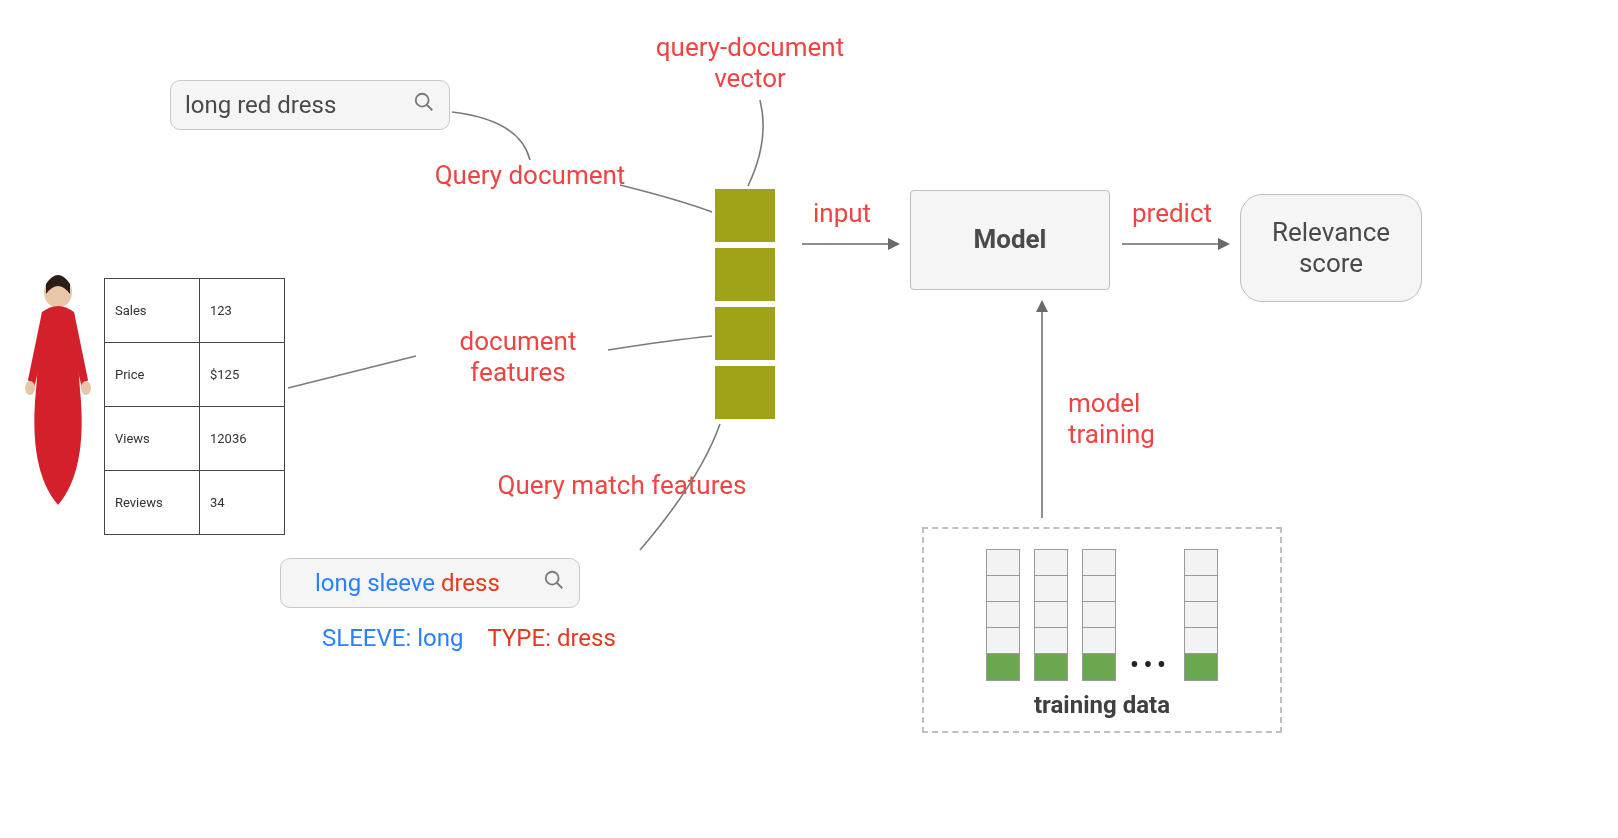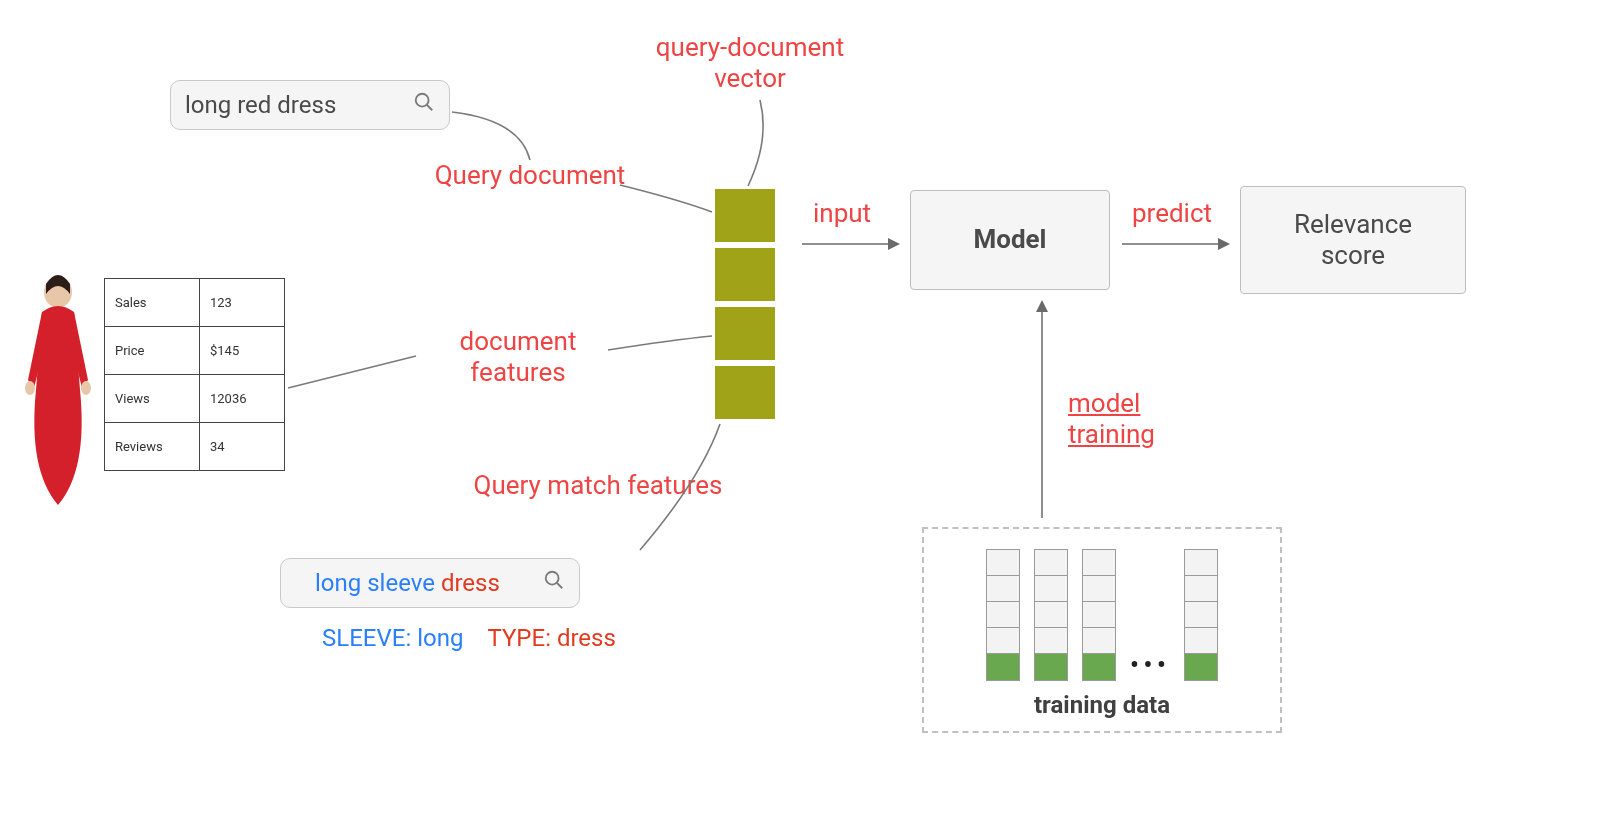--- a/index.html
+++ b/index.html
@@ -35,21 +35,21 @@
   }
   .arrow-h {
     stroke: #6a6a6a; fill: none; stroke-width: 1.5;
   }
   .arrow-head { fill: #6a6a6a; }
   .product-table {
     border: 1px solid #444; border-collapse: collapse;
     font-size: 13px; color: #333;
   }
   .product-table td {
-    border: 1px solid #444; padding: 16px 10px; margin-top: 44px;
+    border: 1px solid #444; padding: 24px 10px; margin-top: 44px;
   }
   .product-table td:first-child { width: 95px; }
   .product-table td:last-child { width: 85px; }
   .train-vec {
     display: flex; flex-direction: column; border: 1px solid #9a9a9a;
     width: 34px;
   }
   .train-cell { height: 26px; border-bottom: 1px solid #9a9a9a; background: #f3f3f3; }
   .train-cell:last-child { border-bottom: none; background: #6aa84f; }
   .training-panel {
@@ -96,29 +96,29 @@
 <div class="abs node-box" style="left:910px; top:190px; width:200px; height:100px; font-weight:700;">
   <span>Model</span>
 </div>
 
 <div class="abs label-text" style="left:1132px; top:198px;">predict</div>
 <svg class="abs" style="left:1120px; top:232px;" width="110" height="24">
   <line class="arrow-h" x1="2" y1="12" x2="98" y2="12"></line>
   <polygon class="arrow-head" points="98,6 110,12 98,18"></polygon>
 </svg>
 
-<div class="abs node-box" style="left:1240px; top:186px; width:226px; height:108px;">
+<div class="abs node-box" style="left:1240px; top:194px; width:182px; height:108px;border-radius:22px;">
   <span>Relevance score</span>
 </div>
 
 <svg class="abs" style="left:1030px; top:300px;" width="24" height="220">
   <line class="arrow-h" x1="12" y1="218" x2="12" y2="12"></line>
   <polygon class="arrow-head" points="6,12 12,0 18,12"></polygon>
 </svg>
-<div class="abs label-text" style="left:1068px; top:388px; width:130px; text-align:left;text-decoration:underline;">model training</div>
+<div class="abs label-text" style="left:1068px; top:388px; width:130px; text-align:left;">model training</div>
 
 <div class="abs training-panel" style="left:922px; top:527px; width:360px;">
   <div style="display:flex; align-items:flex-end; gap:14px; justify-content:center;">
     <div class="train-vec">
       <div class="train-cell"></div>
         <div class="train-cell"></div>
         <div class="train-cell"></div>
         <div class="train-cell"></div>
         <div class="train-cell"></div>
     </div>
@@ -159,36 +159,36 @@
 </svg>
 
 <table class="abs product-table" style="left:104px; top:278px;">
   <tbody>
     <tr>
       <td>Sales</td>
       <td>123</td>
     </tr>
     <tr>
       <td>Price</td>
-      <td>$145</td>
+      <td>$125</td>
     </tr>
     <tr>
       <td>Views</td>
       <td>12036</td>
     </tr>
     <tr>
       <td>Reviews</td>
       <td>34</td>
     </tr>
   </tbody>
 </table>
 
 <div class="abs label-text" style="left:418px; top:326px; width:200px;">document features</div>
 
-<div class="abs label-text" style="left:438px; top:470px; width:320px;text-align:center;">Query match features</div>
+<div class="abs label-text" style="left:462px; top:470px; width:320px;text-align:center;">Query match features</div>
 
 <div class="abs search-box" style="left:280px; top:558px; width:300px;">
   <span>
     <span class="query-blue">long sleeve</span>
     <span> </span>
     <span class="query-red">dress</span>
   </span>
   <span class="search-icon">
     <svg viewBox="0 0 24 24">
         <circle cx="10" cy="10" r="7"></circle>

